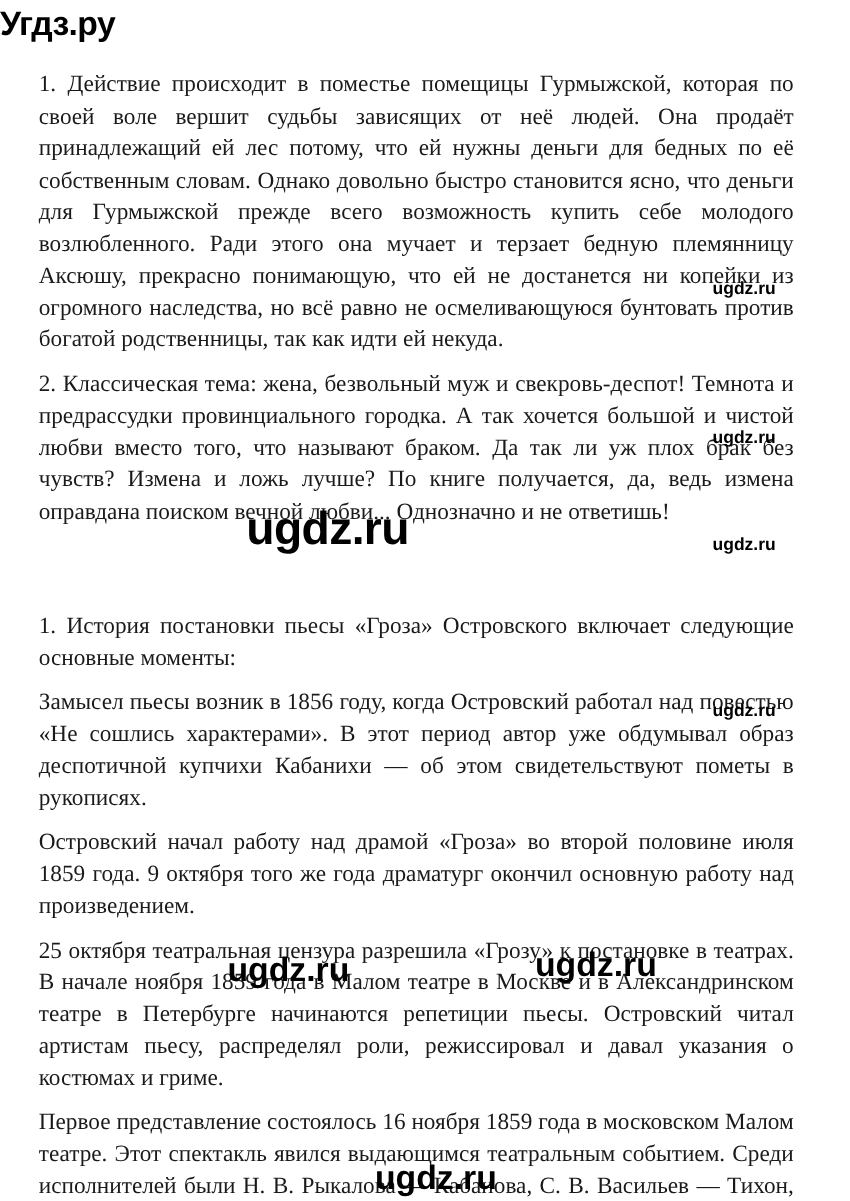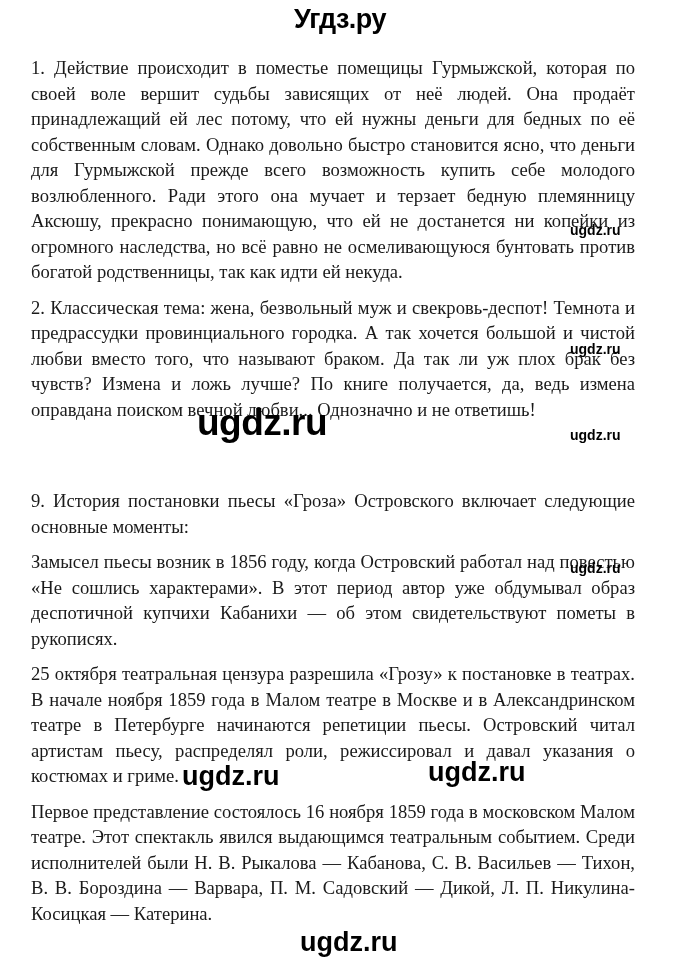--- a/index.html
+++ b/index.html
@@ -12,21 +12,21 @@
       height: 961px;
       position: relative;
       overflow: hidden;
       color: #111111;
     }
     .site-title {
       position: absolute;
       top: 4px;
       left: 0;
       width: 680px;
-      text-align: center;
+      text-align: left;
       font-family: "Liberation Sans", sans-serif;
       font-weight: bold;
       font-size: 27px;
       letter-spacing: -0.5px;
       color: #000;
     }
     .content {
       position: absolute;
       left: 31px;
       top: 55px;
@@ -68,22 +68,23 @@
   </style>
 </head>
 <body>
 
 <div class="site-title">Угдз.ру</div>
 
 <div class="content">
   <p>1. Действие происходит в поместье помещицы Гурмыжской, которая по своей воле вершит судьбы зависящих от неё людей. Она продаёт принадлежащий ей лес потому, что ей нужны деньги для бедных по её собственным словам. Однако довольно быстро становится ясно, что деньги для Гурмыжской прежде всего возможность купить себе молодого возлюбленного. Ради этого она мучает и терзает бедную племянницу Аксюшу, прекрасно понимающую, что ей не достанется ни копейки из огромного наследства, но всё равно не осмеливающуюся бунтовать против богатой родственницы, так как идти ей некуда.</p>
   <p>2. Классическая тема: жена, безвольный муж и свекровь-деспот! Темнота и предрассудки провинциального городка. А так хочется большой и чистой любви вместо того, что называют браком. Да так ли уж плох брак без чувств? Измена и ложь лучше? По книге получается, да, ведь измена оправдана поиском вечной любви... Однозначно и не ответишь!</p>
   <div class="gap"></div>
-  <p>9. История постановки пьесы «Гроза» Островского включает следующие основные моменты:</p>
+  <p>1. История постановки пьесы «Гроза» Островского включает следующие основные моменты:</p>
   <p>Замысел пьесы возник в 1856 году, когда Островский работал над повестью «Не сошлись характерами». В этот период автор уже обдумывал образ деспотичной купчихи Кабанихи — об этом свидетельствуют пометы в рукописях.</p>
+  <p>Островский начал работу над драмой «Гроза» во второй половине июля 1859 года. 9 октября того же года драматург окончил основную работу над произведением.</p>
   <p>25 октября театральная цензура разрешила «Грозу» к постановке в театрах. В начале ноября 1859 года в Малом театре в Москве и в Александринском театре в Петербурге начинаются репетиции пьесы. Островский читал артистам пьесу, распределял роли, режиссировал и давал указания о костюмах и гриме.</p>
   <p>Первое представление состоялось 16 ноября 1859 года в московском Малом театре. Этот спектакль явился выдающимся театральным событием. Среди исполнителей были Н. В. Рыкалова — Кабанова, С. В. Васильев — Тихон, В. В. Бороздина — Варвара, П. М. Садовский — Дикой, Л. П. Никулина-Косицкая — Катерина.</p>
 </div>
 
 <div class="wm-small" style="left:570px; top:222px;">ugdz.ru</div>
 <div class="wm-small" style="left:570px; top:341px;">ugdz.ru</div>
 <div class="wm-large" style="left:197px; top:402px;">ugdz.ru</div>
 <div class="wm-small" style="left:570px; top:427px;">ugdz.ru</div>
 <div class="wm-small" style="left:570px; top:560px;">ugdz.ru</div>
 <div class="wm-mid" style="left:182px; top:761px;">ugdz.ru</div>

